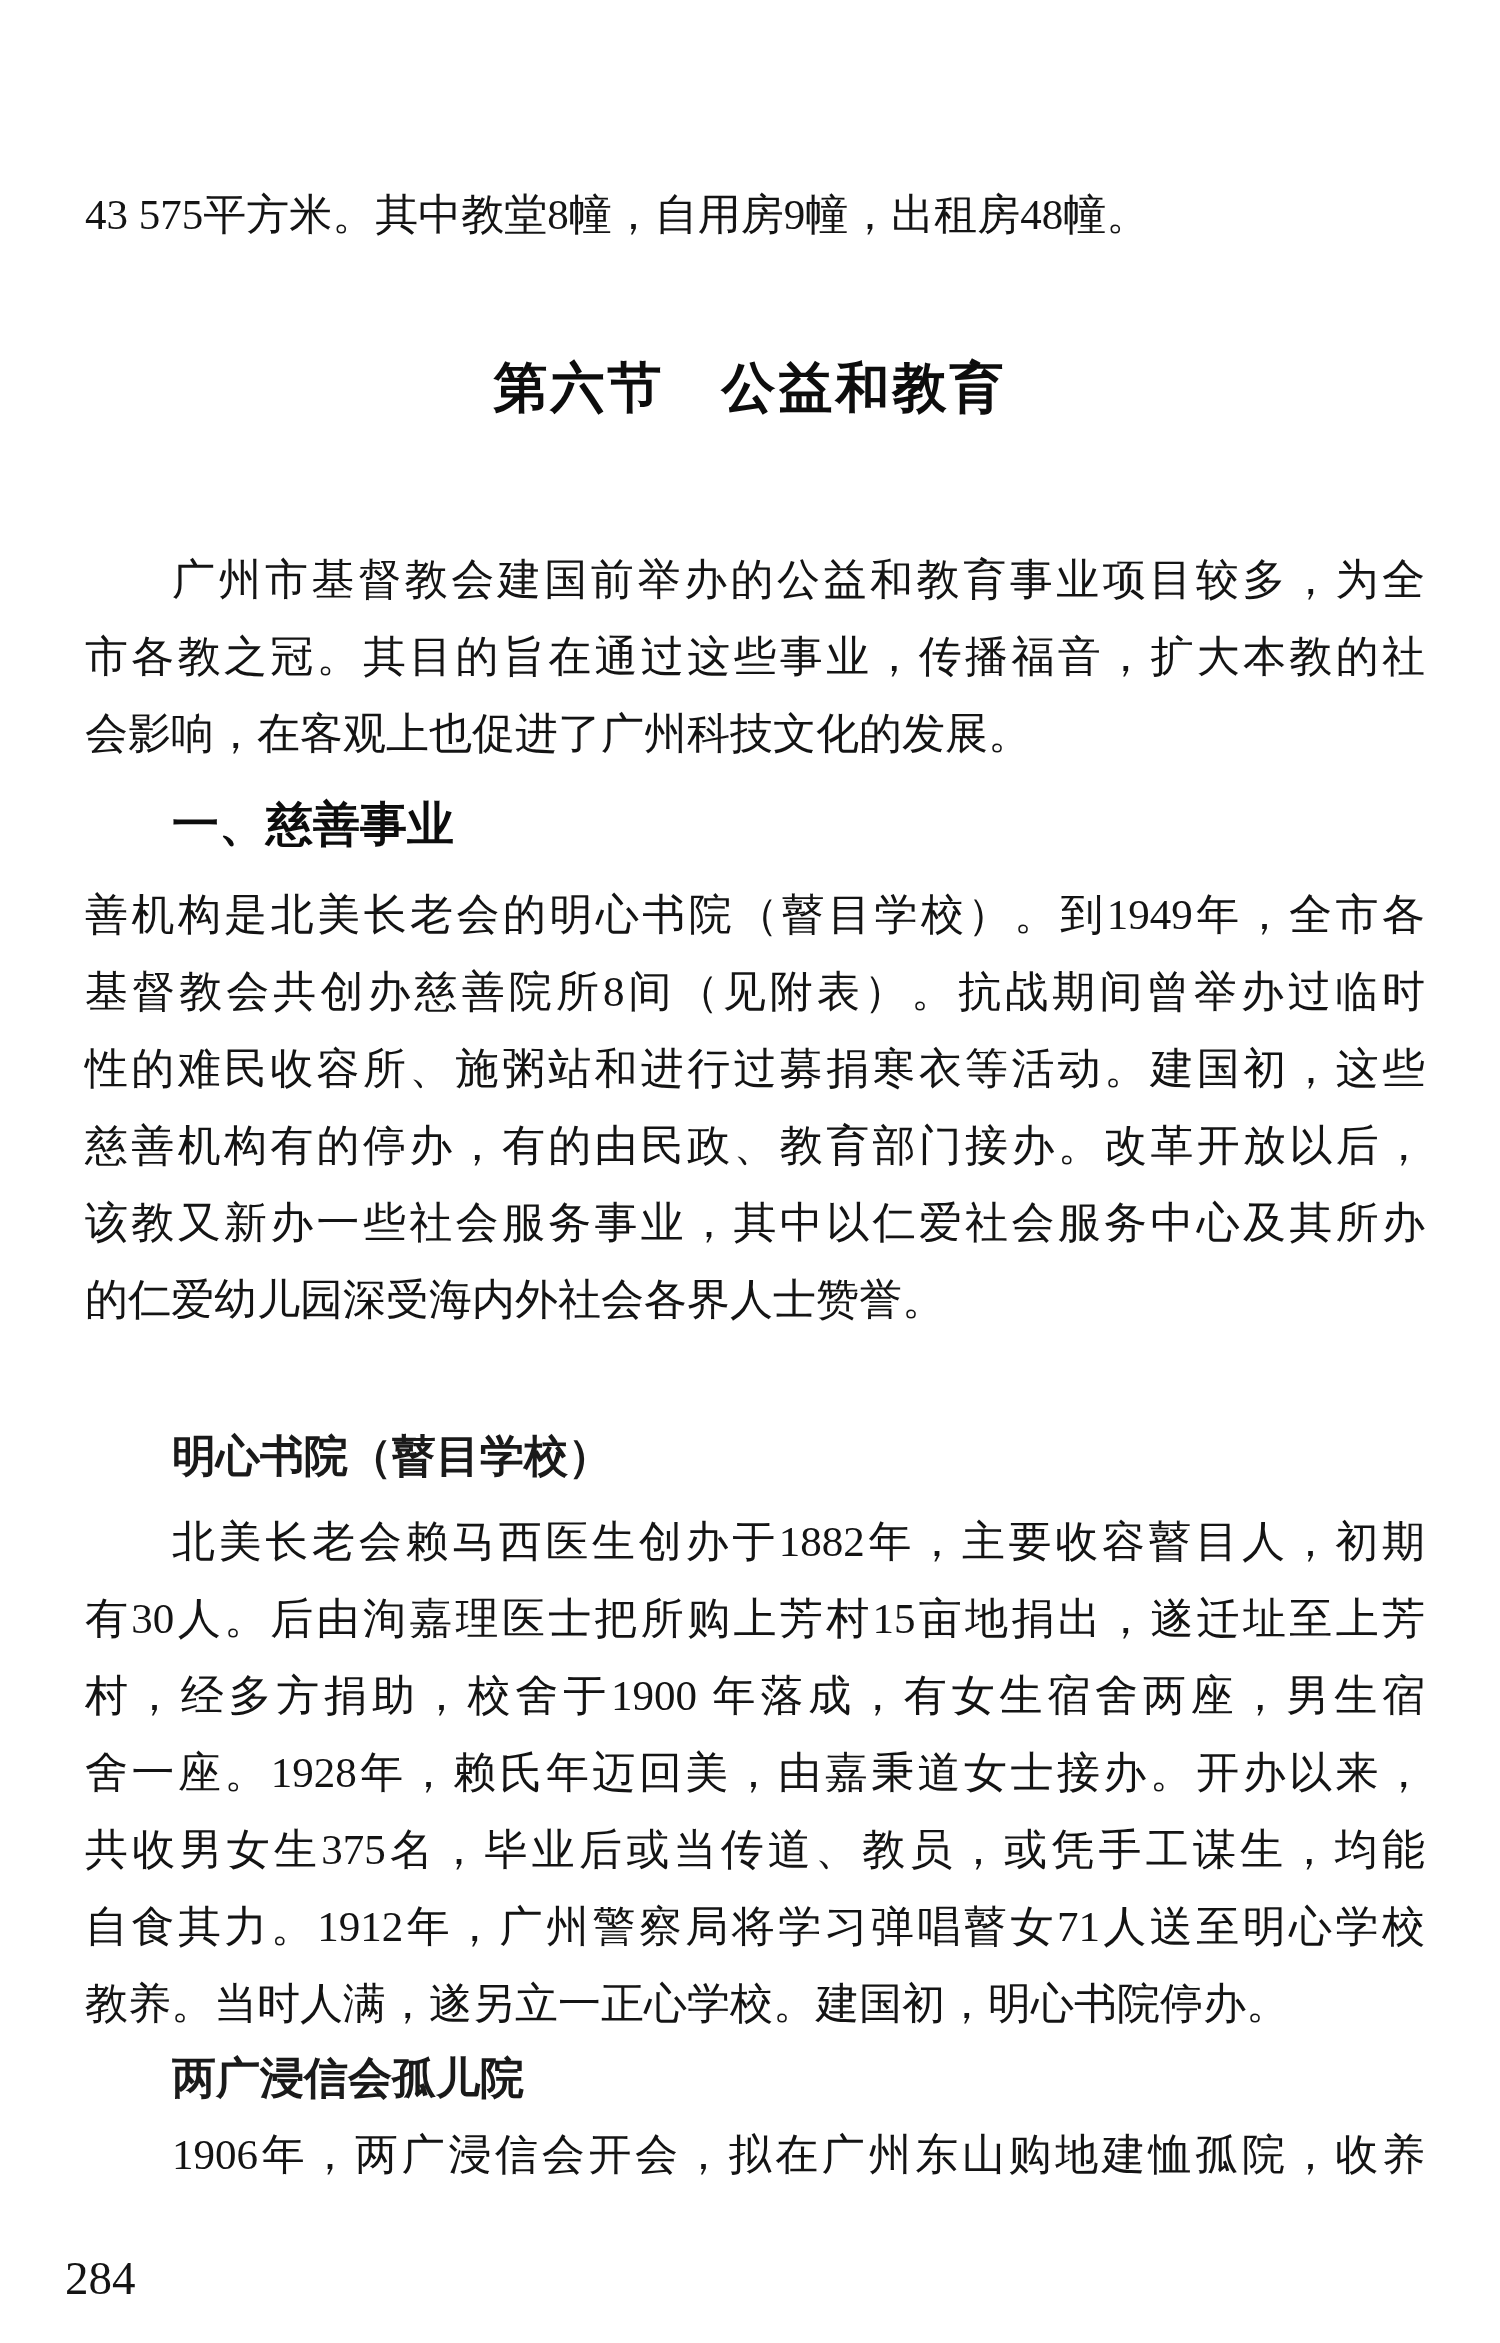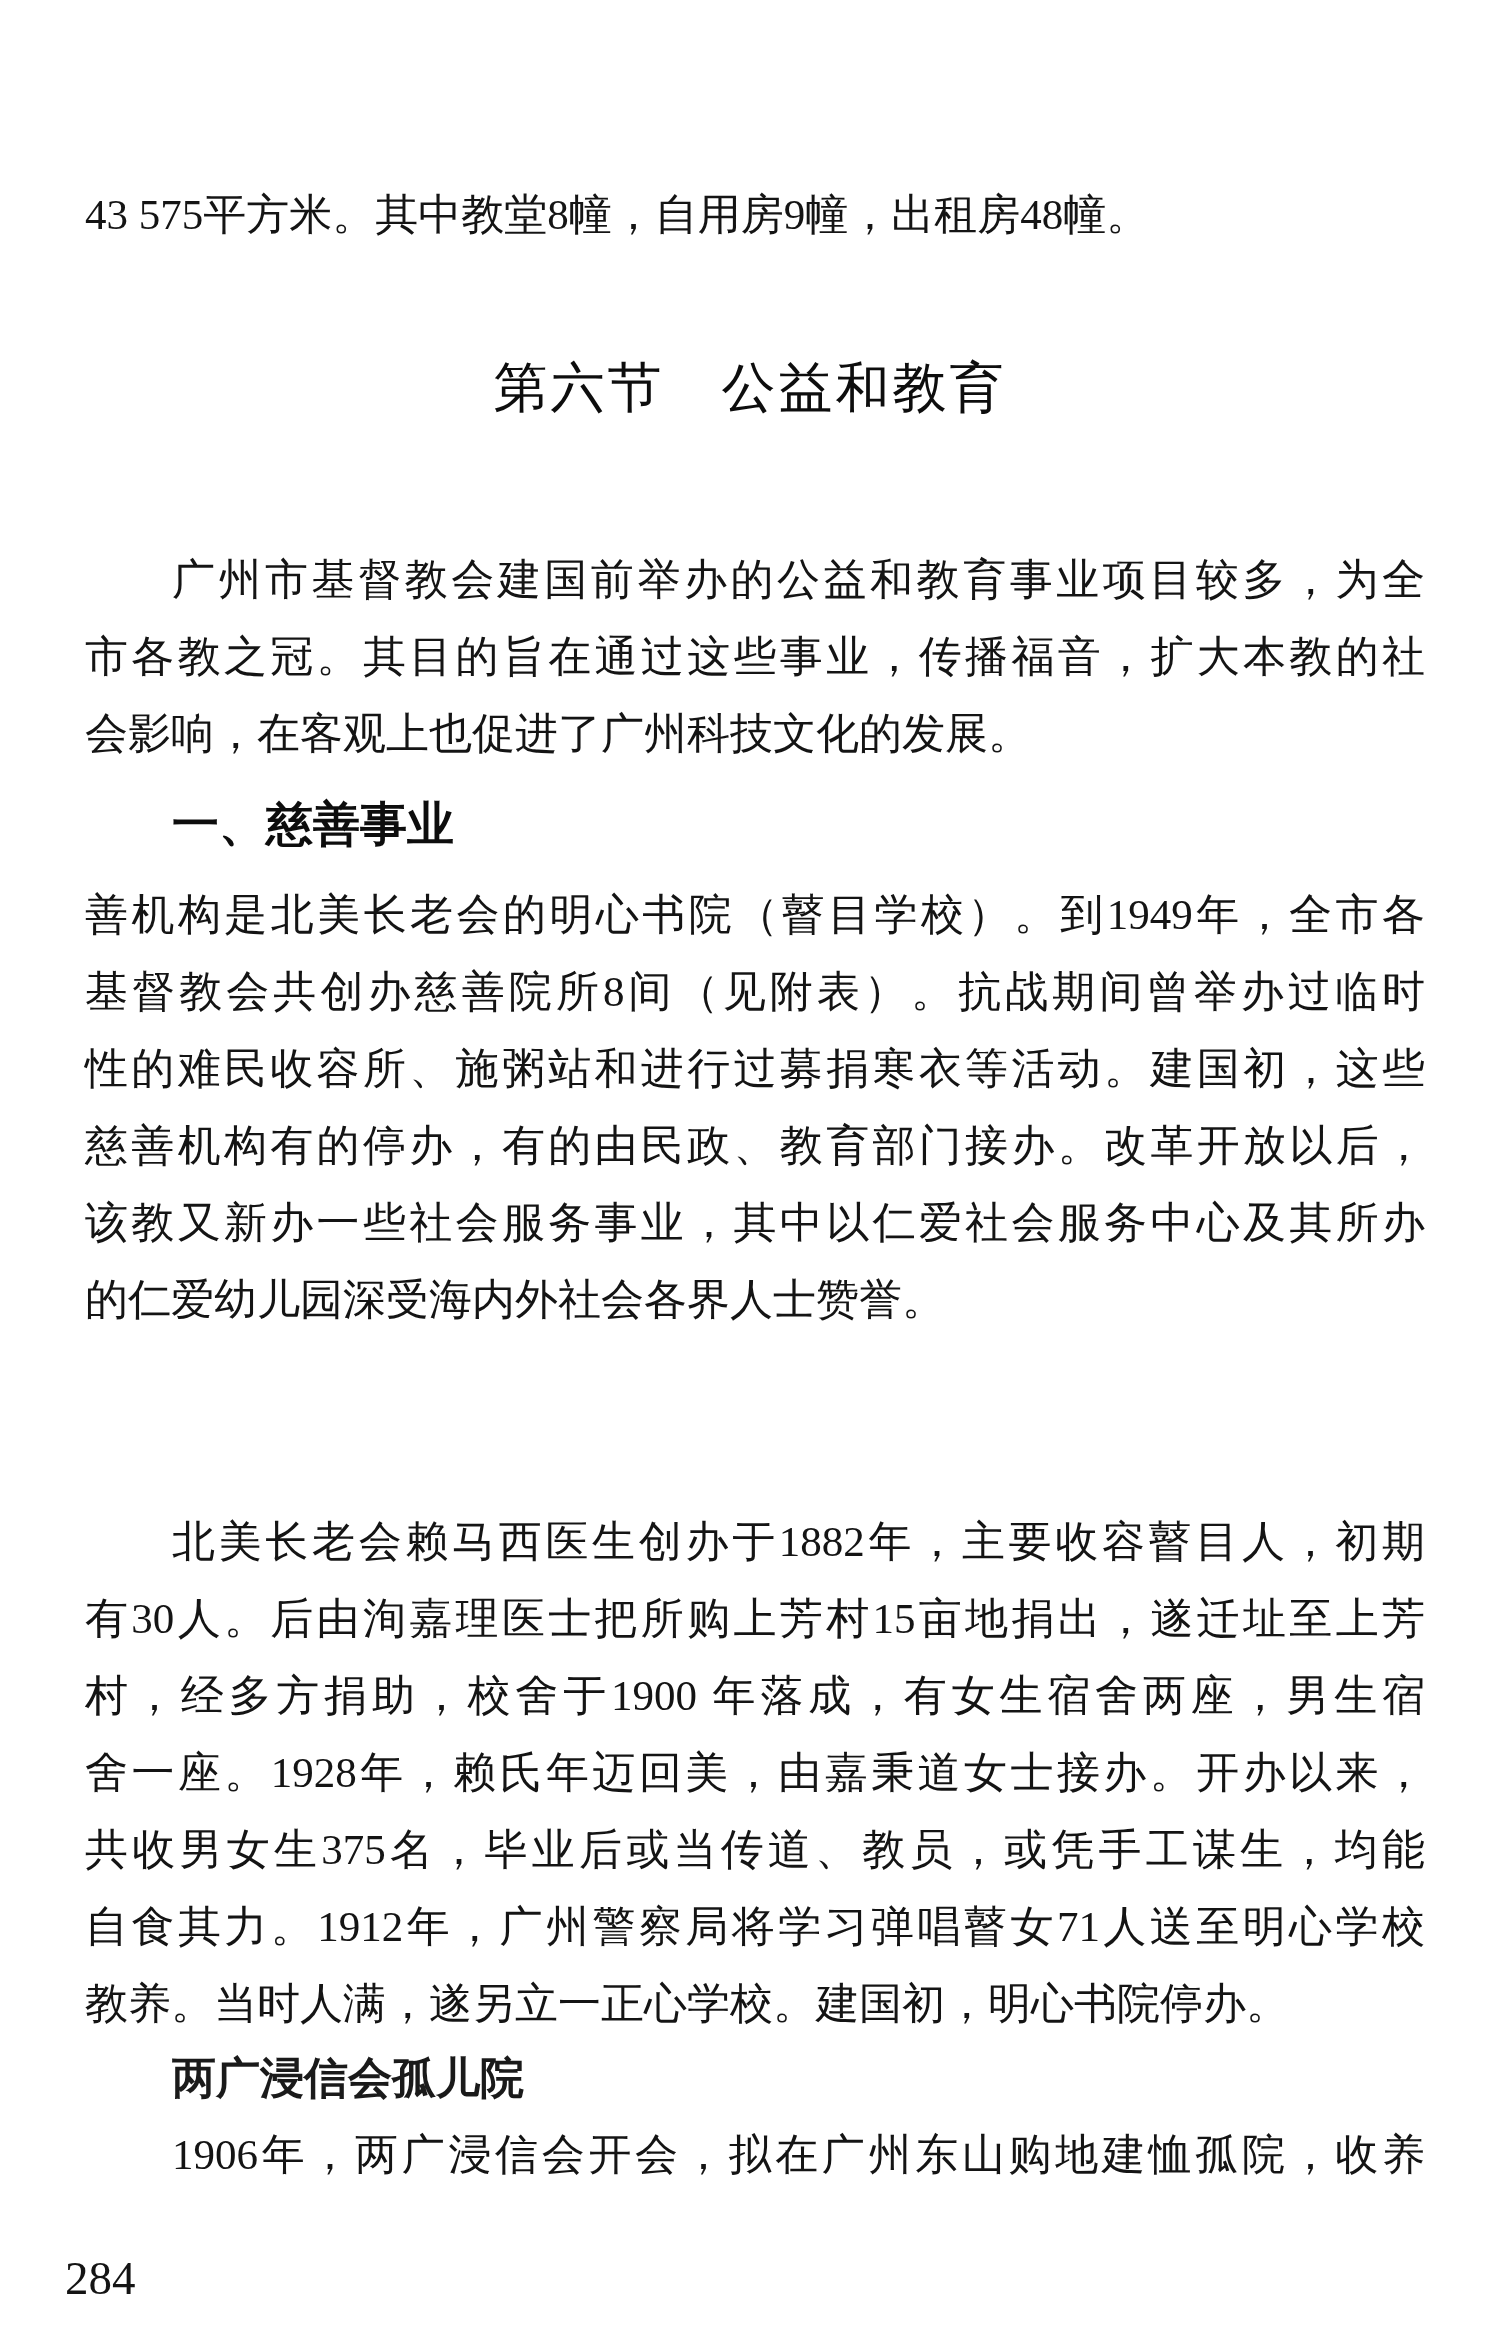--- a/index.html
+++ b/index.html
@@ -36,21 +36,21 @@
     text-indent: 87px;
   }
   .section-heading {
     position: absolute;
     left: 0;
     right: 0;
     top: 352px;
     margin: 0;
     text-align: center;
     font-family: "Liberation Sans", "DejaVu Sans", sans-serif;
-    font-weight: 400;
+    font-weight: 700;
     font-size: 54px;
     line-height: 70px;
     letter-spacing: 3px;
     color: #0d0d0d;
   }
   .subhead {
     position: absolute;
     left: 85px;
     right: 75px;
     margin: 0;
@@ -101,20 +101,21 @@
 
   <div class="textblock" style="top:876px;">
     <div class="line full">善机构是北美长老会的明心书院（瞽目学校）。到1949年，全市各</div>
     <div class="line full">基督教会共创办慈善院所8间（见附表）。抗战期间曾举办过临时</div>
     <div class="line full">性的难民收容所、施粥站和进行过募捐寒衣等活动。建国初，这些</div>
     <div class="line full">慈善机构有的停办，有的由民政、教育部门接办。改革开放以后，</div>
     <div class="line full">该教又新办一些社会服务事业，其中以仁爱社会服务中心及其所办</div>
     <div class="line">的仁爱幼儿园深受海内外社会各界人士赞誉。</div>
   </div>
 
+  <h3 class="subhead kai" style="top:1418px;">明心书院（瞽目学校）</h3>
 
   <div class="textblock" style="top:1503px;">
     <div class="line indent full">北美长老会赖马西医生创办于1882年，主要收容瞽目人，初期</div>
     <div class="line full">有30人。后由洵嘉理医士把所购上芳村15亩地捐出，遂迁址至上芳</div>
     <div class="line full">村，经多方捐助，校舍于1900 年落成，有女生宿舍两座，男生宿</div>
     <div class="line full">舍一座。1928年，赖氏年迈回美，由嘉秉道女士接办。开办以来，</div>
     <div class="line full">共收男女生375名，毕业后或当传道、教员，或凭手工谋生，均能</div>
     <div class="line full">自食其力。1912年，广州警察局将学习弹唱瞽女71人送至明心学校</div>
     <div class="line">教养。当时人满，遂另立一正心学校。建国初，明心书院停办。</div>
   </div>

